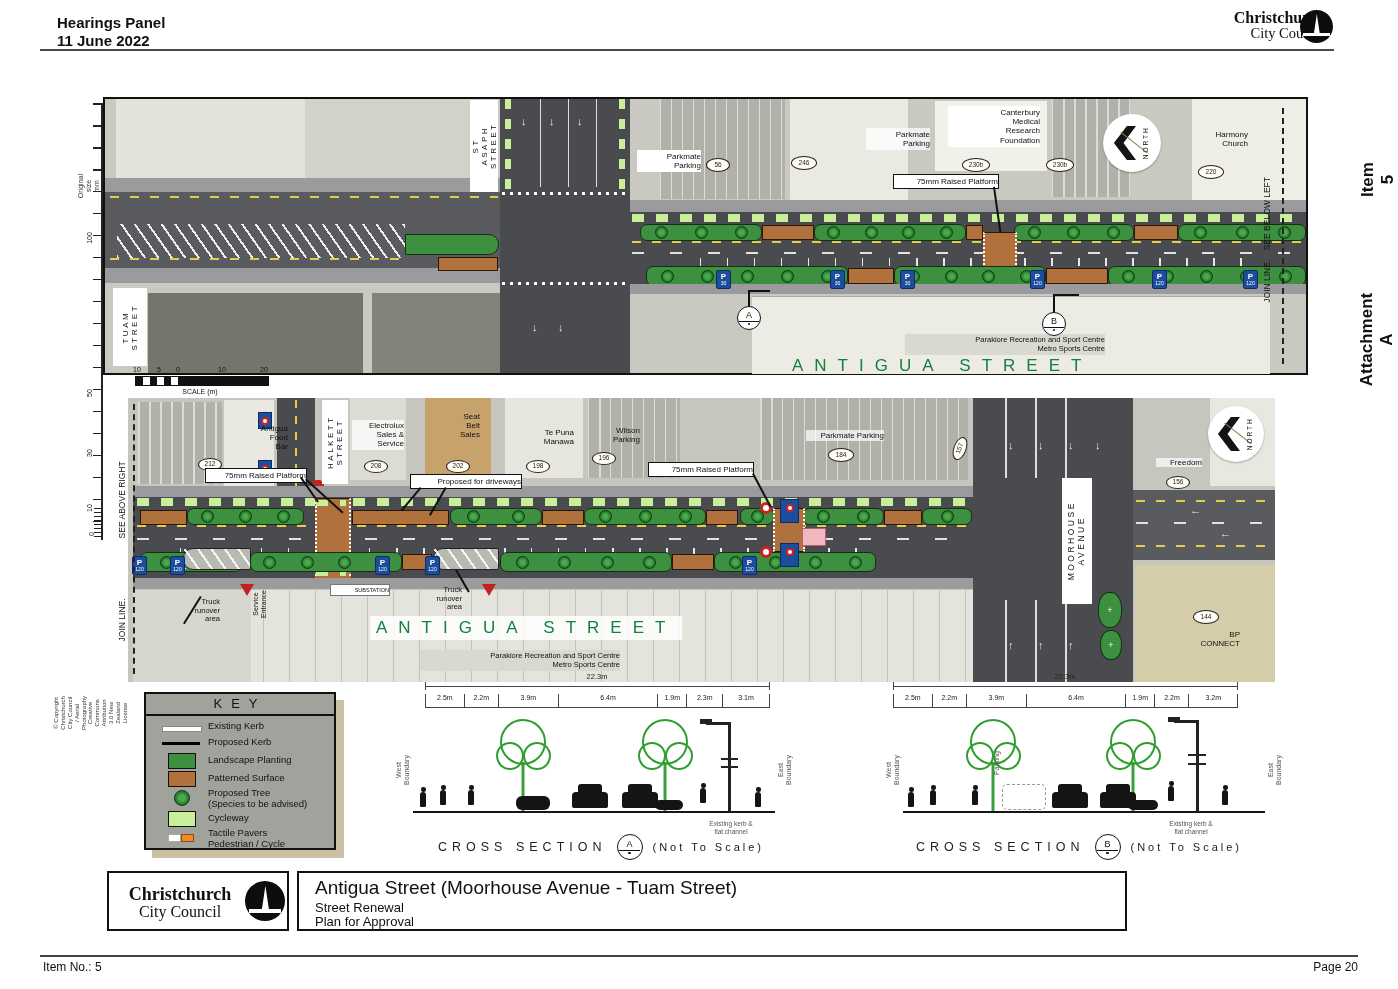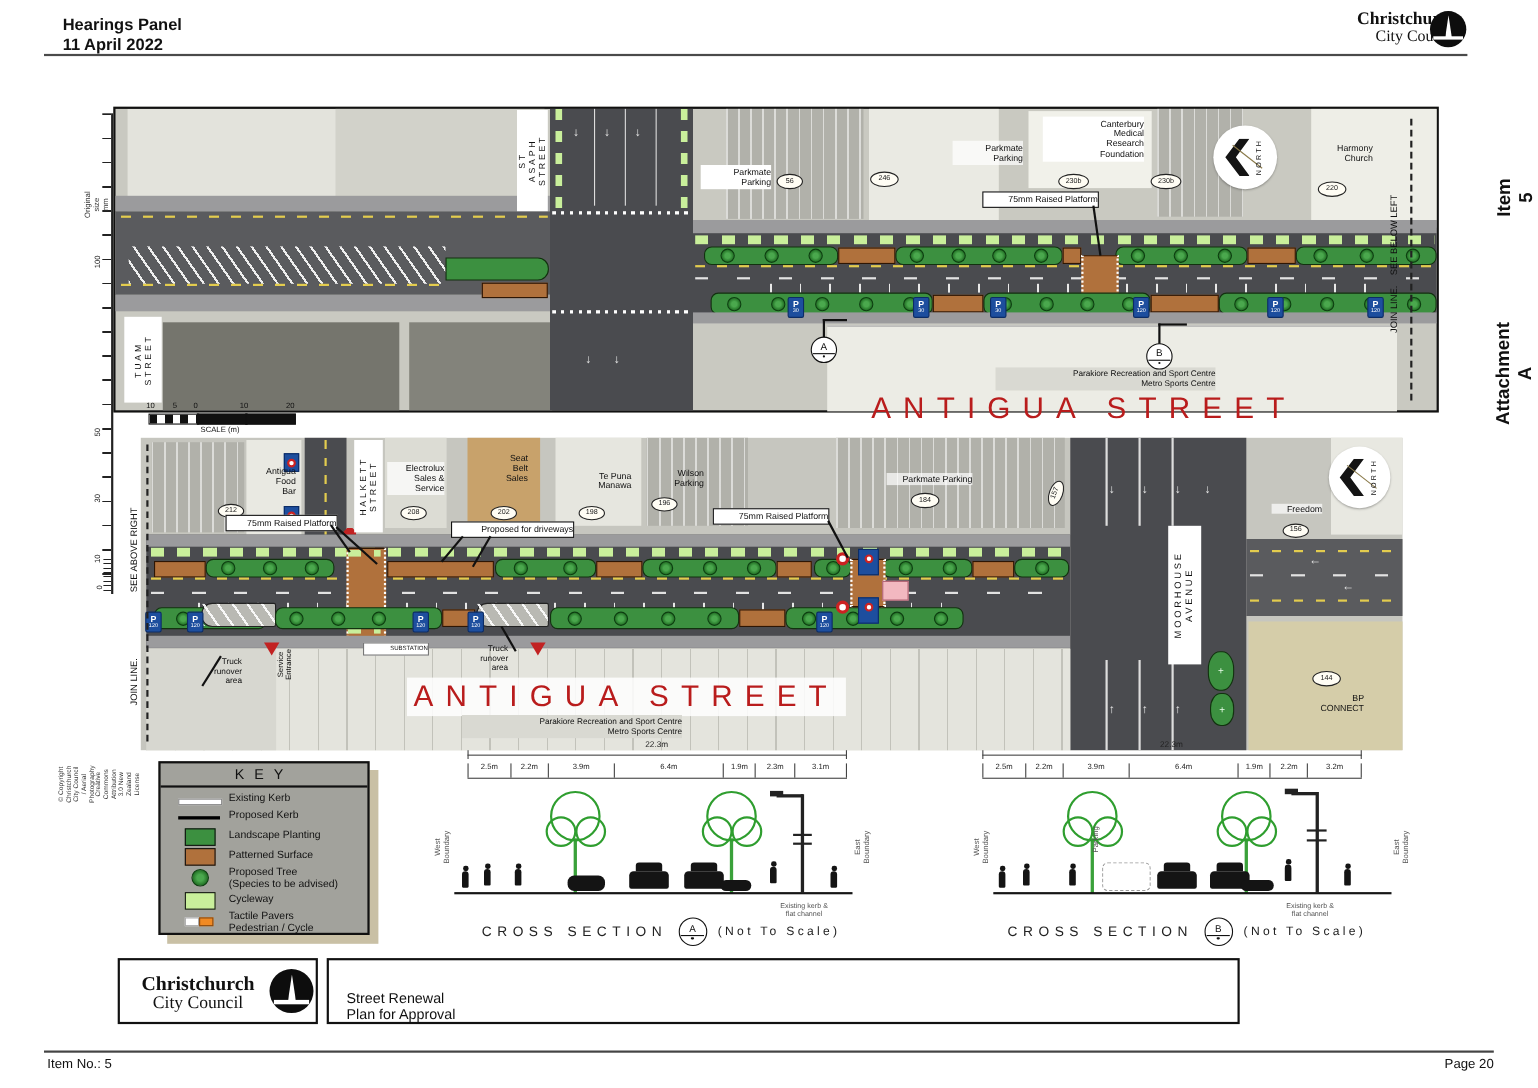--- a/index.html
+++ b/index.html
@@ -26,21 +26,21 @@
   .dashline{position:absolute;width:0;border-left:2px dashed #222}
   .bld{position:absolute}
   .psign{position:absolute;width:13px;height:17px;background:#1d4e9e;border:1px solid #0c2c66;border-radius:2px;color:#fff;display:flex;flex-direction:column;align-items:center;justify-content:center;line-height:1}
   .psign .p{font-size:8px;font-weight:bold}
   .psign .n{font-size:5px}
   .tree{width:11px;height:11px;border-radius:50%;background:radial-gradient(circle,#4aa84d 0 30%,#1e6b21 75%);border:1px solid #0d3d10;flex:0 0 auto}
   .strip{position:absolute;display:flex;justify-content:space-around;align-items:center}
   .compass{position:absolute;border-radius:50%;background:#fff;box-shadow:0 1px 2px rgba(0,0,0,.3)}
   .chev{position:absolute;background:#141414;clip-path:polygon(62% 0,100% 0,48% 50%,100% 100%,62% 100%,8% 50%)}
   .needle{position:absolute;background:#8a7a4a;height:1px;transform:rotate(38deg)}
-  .bigstreet{position:absolute;font-size:27px;letter-spacing:11px;color:#b91c1c;white-space:nowrap}
+  .bigstreet{position:absolute;font-size:17px;letter-spacing:11px;color:#15803d;white-space:nowrap}
   .marker{position:absolute;border:1.5px solid #111;border-radius:50%;background:#fff;display:flex;flex-direction:column;align-items:center;justify-content:center;color:#111;z-index:6}
   .marker .lt{font-size:9px;line-height:1}
   .marker .ln{width:90%;border-top:1px solid #111;margin:1px 0}
   .marker .dot{width:2.5px;height:2.5px;background:#111;border-radius:50%}
   .lead{position:absolute;background:#111;transform-origin:top left}
   .yield{position:absolute;width:0;height:0;border-left:7px solid transparent;border-right:7px solid transparent;border-top:12px solid #c22222}
   .stopsign{position:absolute;background:#c22222;clip-path:polygon(30% 0,70% 0,100% 30%,100% 70%,70% 100%,30% 100%,0 70%,0 30%);border-radius:2px}
   .bussign{position:absolute;background:#1d4e9e;border:1px solid #0c2c66}
   .bussign::before{content:"";position:absolute;left:50%;top:4px;transform:translateX(-50%);width:8px;height:8px;border-radius:50%;background:#fff;border:2px solid #cc2222;box-sizing:border-box}
   .redcirc{position:absolute;width:12px;height:12px;border-radius:50%;background:#fff;border:3px solid #cc2222;box-sizing:border-box}
@@ -75,21 +75,21 @@
   .nts{font-size:11px;letter-spacing:3px;color:#222;white-space:nowrap}
   .islgreen{position:absolute;background:#3c9040;border:1px solid #12310f;border-radius:45%;display:flex;align-items:center;justify-content:center;color:#eaffea;font-size:9px}
   .parklines{background:#e4e4dd;background-image:repeating-linear-gradient(90deg,#c2c2ba 0 1px,transparent 1px 26px)}
 </style>
 </head>
 <body>
 
 <div class="page">
 
   <div class="abs" style="left:57px;top:14px;font-size:15px;font-weight:bold">Hearings Panel</div>
-  <div class="abs" style="left:57px;top:32px;font-size:15px;font-weight:bold">11 April 2022</div>
+  <div class="abs" style="left:57px;top:32px;font-size:15px;font-weight:bold">11 June 2022</div>
   <div class="abs" style="left:1207px;top:10px;width:118px;text-align:right">
     <div class="serif" style="font-size:16px;font-weight:bold;line-height:1">Christchurch</div>
     <div class="serif" style="font-size:14.5px;line-height:1.1">City Council</div>
   </div>
   <div class="ccc" style="left:1300px;top:10px;width:33px;height:33px"></div>
   <div class="abs" style="left:40px;top:49px;width:1294px;height:2px;background:#4a4a4a"></div>
 
   <div class="rot" style="left:1360px;top:140px;width:34px;height:80px">
       <span style="font-size:17px;font-weight:bold">Item 5</span>
     </div>
@@ -450,21 +450,21 @@
   <div class="abs parklines" style="left:133px;top:590px;width:840px;height:92px"></div>
   <div class="bld" style="left:133px;top:590px;width:118px;height:92px;background:#d7d7d0"></div>
 
   <div class="dashline" style="left:133px;top:404px;height:270px"></div>
   <div class="rot" style="left:112px;top:440px;width:20px;height:120px">
       <span style="font-size:8.5px;white-space:nowrap">SEE ABOVE RIGHT</span>
     </div>
   <div class="rot" style="left:112px;top:575px;width:20px;height:90px">
       <span style="font-size:8.5px;white-space:nowrap">JOIN LINE.</span>
     </div>
-  <div class="lbl" style="left:225px;top:424px;width:44px">Antigua
+  <div class="lbl" style="left:244px;top:424px;width:44px">Antigua
 Food
 Bar</div>
   <div class="badge" style="left:198px;top:458px;width:22px;height:11px">212</div>
   <div class="rot wbg" style="left:322px;top:400px;width:26px;height:84px">
       <span style="font-size:8px;letter-spacing:2.5px">HALKETT
 STREET</span>
     </div>
   <div class="lbl" style="left:352px;top:420px;width:52px;background:rgba(255,255,255,.75);padding:1px 0">Electrolux
 Sales &amp;
 Service</div>
@@ -667,20 +667,21 @@
   </div>
 
   <div class="tbox" style="left:107px;top:871px;width:182px;height:60px;box-sizing:border-box">
     <div class="abs" style="left:12px;top:12px;width:118px;text-align:center">
       <div class="serif" style="font-size:18px;font-weight:bold;line-height:1">Christchurch</div>
       <div class="serif" style="font-size:16px;line-height:1.15">City Council</div>
     </div>
     <div class="ccc" style="left:136px;top:8px;width:40px;height:40px"></div>
   </div>
   <div class="tbox" style="left:297px;top:871px;width:830px;height:60px;box-sizing:border-box">
+    <div class="abs" style="left:16px;top:4px;font-size:19px">Antigua Street (Moorhouse Avenue - Tuam Street)</div>
     <div class="abs" style="left:16px;top:27px;font-size:13px">Street Renewal</div>
     <div class="abs" style="left:16px;top:41px;font-size:13px">Plan for Approval</div>
   </div>
 
   <div class="abs" style="left:40px;top:955px;width:1318px;height:2px;background:#444"></div>
   <div class="abs" style="left:43px;top:960px;font-size:12px">Item No.: 5</div>
   <div class="abs" style="left:1296px;top:960px;width:62px;text-align:right;font-size:12px">Page 20</div>
 
 </div>
 

